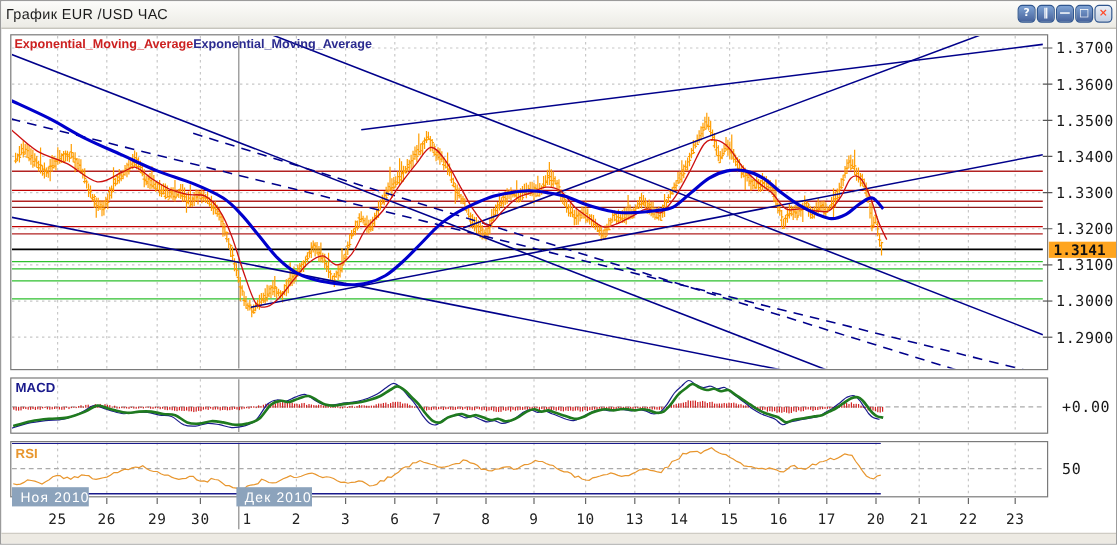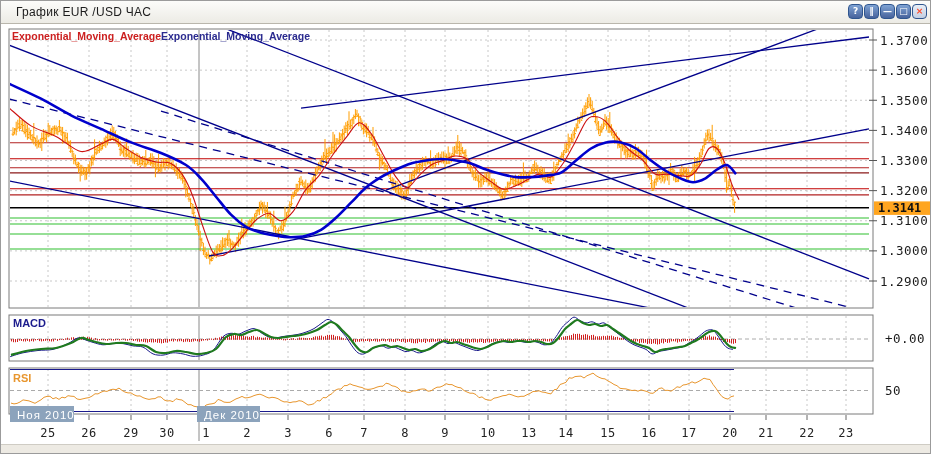--- a/index.html
+++ b/index.html
@@ -2,21 +2,21 @@
 <html><head>
 <meta charset="utf-8">
 <style>
   html,body{margin:0;padding:0;background:#d4d0c8;}
   .window{position:relative;width:931px;height:454px;background:#ffffff;
     border:1px solid #9b9b9b;box-sizing:border-box;overflow:hidden;
     font-family:"Liberation Sans",sans-serif;}
   .titlebar{position:absolute;left:0;top:0;width:100%;height:22px;
     background:linear-gradient(#fcfcfa,#ecebe5);border-bottom:1px solid #b9b6ac;
     display:flex;align-items:center;z-index:5;}
-  .title{font-size:12px;color:#1c1c1c;padding-left:15px;letter-spacing:.3px;text-align:right;}
+  .title{font-size:12px;color:#1c1c1c;padding-left:4px;letter-spacing:.3px;text-align:right;}
   .winbtns{position:absolute;right:3px;top:3px;display:flex;gap:1px;}
   .wbtn{width:15px;height:15px;border:1px solid #2f568f;border-radius:4px;
     background:linear-gradient(#7fa3d4,#47639c);color:#fff;font-size:9px;font-weight:bold;
     display:flex;align-items:center;justify-content:center;line-height:13px;
     font-family:"DejaVu Sans",sans-serif;box-sizing:border-box;cursor:pointer;}
   .wbtn.close{color:#ff4a2a;background:linear-gradient(#e9eef6,#c2cfe2);}
   svg{position:absolute;left:0;top:0;}
   .bottomband{position:absolute;left:0;top:443px;width:100%;height:11px;
     background:#edeae3;border-top:1px solid #cfccc4;z-index:4;}
   text{font-family:"DejaVu Sans Mono",monospace;}

